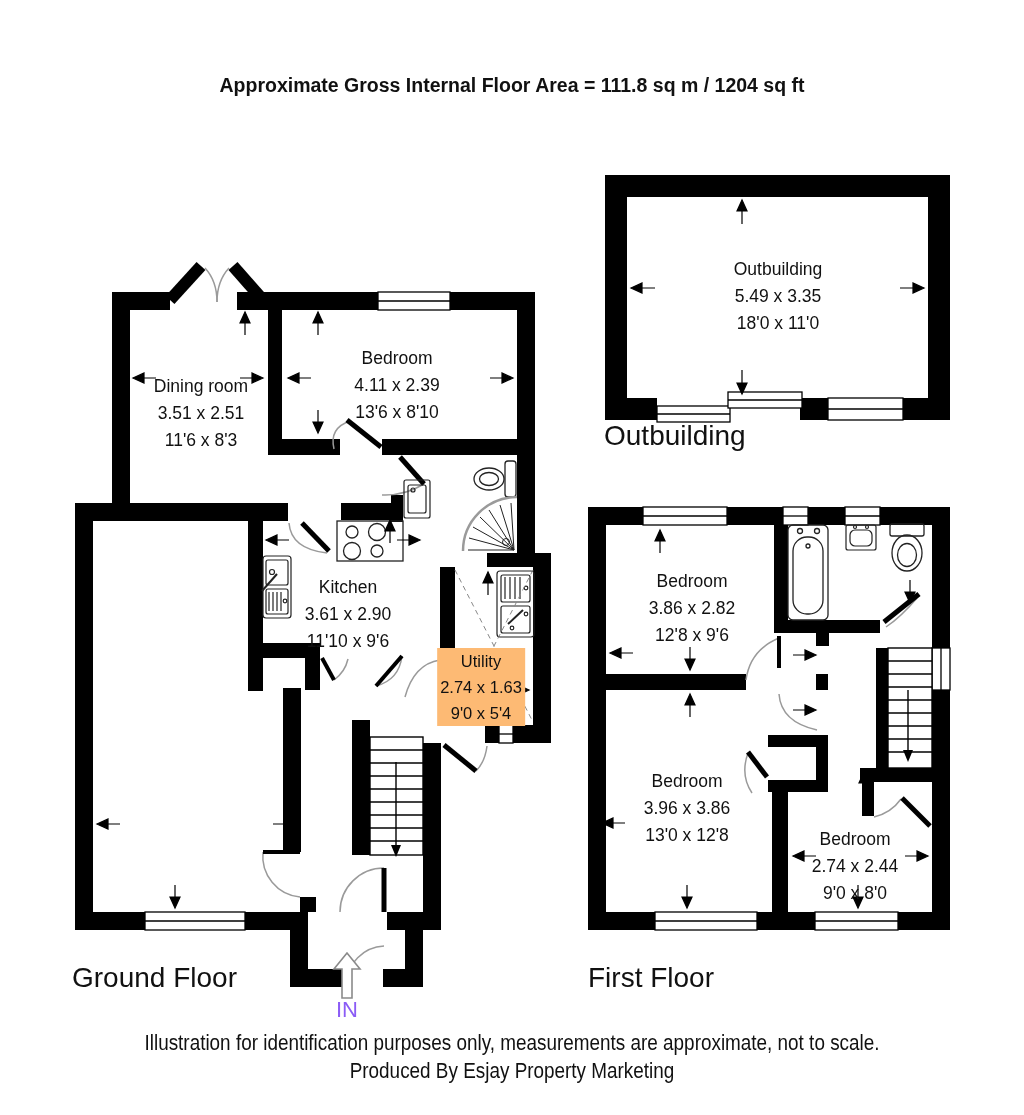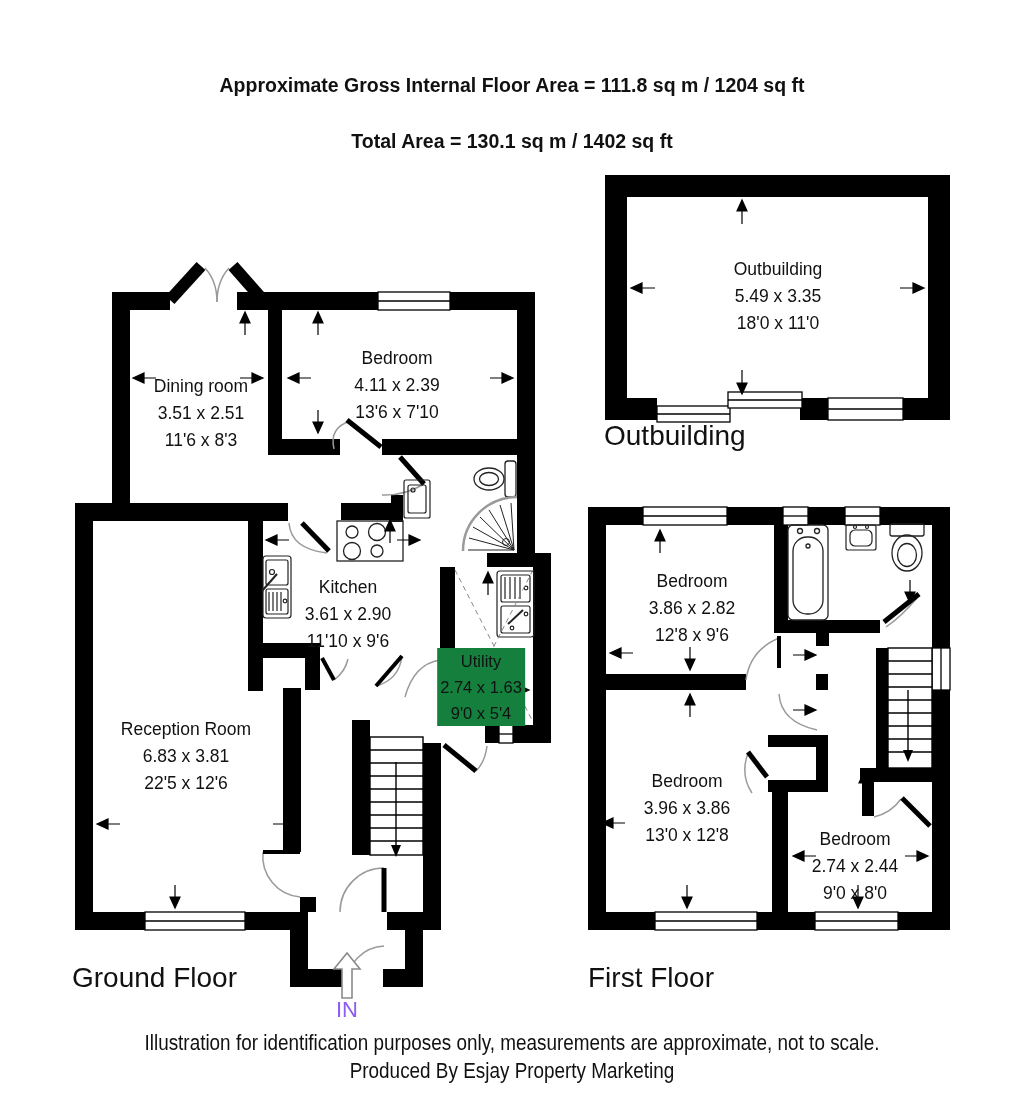--- a/index.html
+++ b/index.html
@@ -3,21 +3,21 @@
 <meta charset="utf-8">
 <style>
   html,body{margin:0;padding:0;background:#ffffff;}
   #canvas{position:relative;width:1024px;height:1115px;background:#fff;overflow:hidden;
           font-family:"Liberation Sans", sans-serif;color:#000;}
   #plan-svg{position:absolute;left:0;top:0;}
   .hdr{position:absolute;left:50%;transform:translateX(-50%);white-space:nowrap;
        font-weight:bold;font-size:19.5px;color:#111;}
   .room-label{position:absolute;transform:translateX(-50%);text-align:center;
        font-size:17.5px;line-height:27px;white-space:nowrap;color:#111;}
-  .room-label.on-white{background:#15803d;padding:0 3px;}
+  .room-label.on-white{background:#fdba74;padding:0 3px;}
   .floor-label{position:absolute;font-size:28px;color:#111;white-space:nowrap;}
   .in-label{position:absolute;transform:translateX(-50%);font-size:22px;color:#8b5cf6;}
   .ftr{position:absolute;left:50%;white-space:nowrap;font-size:22.5px;color:#111;
        transform:translateX(-50%) scaleX(0.84);}
 </style>
 </head>
 <body>
 
 <div id="canvas">
 
@@ -321,47 +321,41 @@
         <path d="M687,908 l-5,-11 h10 z M687,897 v-12"></path>
     <path d="M793,856 l11,-5 v10 z M804,856 h12"></path>
         <path d="M928,856 l-11,-5 v10 z M917,856 h-12"></path>
     <path d="M858,908 l-5,-11 h10 z M858,897 v-12"></path>
   </g>
 
   <path d="M 347,953 L 334,969 L 342,969 L 342,998 L 352,998 L 352,969 L 360,969 Z" fill="#fff" stroke="#8a8a8a" stroke-width="1.6"></path>
 </svg>
 
   <div class="hdr" style="top:74px">Approximate Gross Internal Floor Area = 111.8 sq m / 1204 sq ft</div>
-  <div class="hdr" style="top:130px">Total Area = 130.1 sq m / 1402 sq ft</div>
 
   <div class="room-label" style="left:201px;top:373px">
     <div>Dining room</div>
     <div>3.51 x 2.51</div>
     <div>11'6 x 8'3</div>
   </div>
   <div class="room-label" style="left:397px;top:345px">
     <div>Bedroom</div>
     <div>4.11 x 2.39</div>
-    <div>13'6 x 7'10</div>
+    <div>13'6 x 8'10</div>
   </div>
   <div class="room-label" style="left:348px;top:574px">
     <div>Kitchen</div>
     <div>3.61 x 2.90</div>
     <div>11'10 x 9'6</div>
   </div>
   <div class="room-label on-white" style="left:481px;top:648px;font-size:16.5px;line-height:26px">
     <div>Utility</div>
     <div>2.74 x 1.63</div>
     <div>9'0 x 5'4</div>
   </div>
-  <div class="room-label" style="left:186px;top:716px">
-    <div>Reception Room</div>
-    <div>6.83 x 3.81</div>
-    <div>22'5 x 12'6</div>
-  </div>
   <div class="room-label" style="left:778px;top:256px">
     <div>Outbuilding</div>
     <div>5.49 x 3.35</div>
     <div>18'0 x 11'0</div>
   </div>
   <div class="room-label" style="left:692px;top:568px">
     <div>Bedroom</div>
     <div>3.86 x 2.82</div>
     <div>12'8 x 9'6</div>
   </div>

